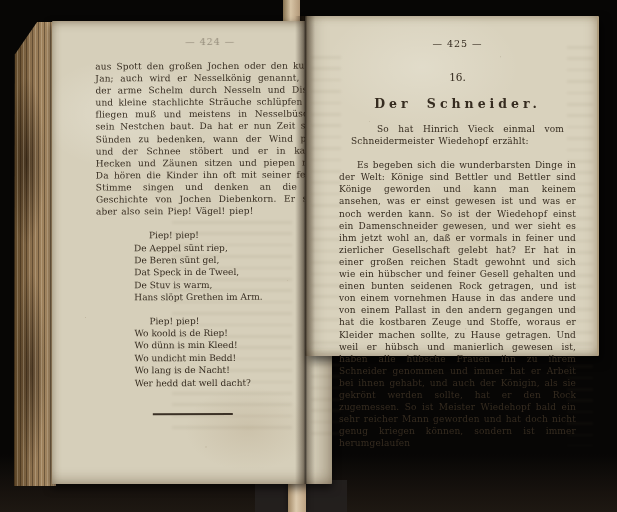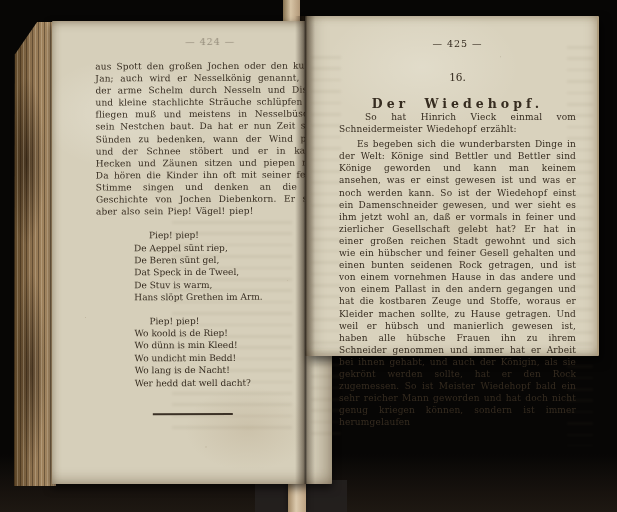--- a/index.html
+++ b/index.html
@@ -155,20 +155,20 @@
     </div>
   </div>
 
   <div class="page page-right">
     <div class="speckles"></div>
     <div class="bleed" style="left:6px; top:40px; width:30px; height:380px;"></div>
     <div class="bleed" style="right:4px; top:30px; width:26px; height:400px;"></div>
     <div class="rp-content ink">
       <div class="folio">— 425 —</div>
       <div class="chapter-no">16.</div>
-      <div class="chapter-title">Der Wiedehopf.</div>
-      <p class="bodytext intro" style="margin:0;">So hat Hinrich Vieck einmal vom Schneidermeister Wiedehopf erzählt:</p>
+      <div class="chapter-title">Der Schneider.</div>
+      <p class="bodytext intro" style="margin:12px;">So hat Hinrich Vieck einmal vom Schneidermeister Wiedehopf erzählt:</p>
       <p class="bodytext story" style="margin:3px 0 0 0;">Es begeben sich die wunderbarsten Dinge in der Welt: Könige sind Bettler und Bettler sind Könige geworden und kann man keinem ansehen, was er einst gewesen ist und was er noch werden kann. So ist der Wiedehopf einst ein Damenschneider gewesen, und wer sieht es ihm jetzt wohl an, daß er vormals in feiner und zierlicher Gesellschaft gelebt hat? Er hat in einer großen reichen Stadt gewohnt und sich wie ein hübscher und feiner Gesell gehalten und einen bunten seidenen Rock getragen, und ist von einem vornehmen Hause in das andere und von einem Pallast in den andern gegangen und hat die kostbaren Zeuge und Stoffe, woraus er Kleider machen sollte, zu Hause getragen. Und weil er hübsch und manierlich gewesen ist, haben alle hübsche Frauen ihn zu ihrem Schneider genommen und immer hat er Arbeit bei ihnen gehabt, und auch der Königin, als sie gekrönt werden sollte, hat er den Rock zugemessen. So ist Meister Wiedehopf bald ein sehr reicher Mann geworden und hat doch nicht genug kriegen können, sondern ist immer herumgelaufen</p>
     </div>
   </div>
 
   <div class="gutter"></div>
 </div>
 
 </body></html>

